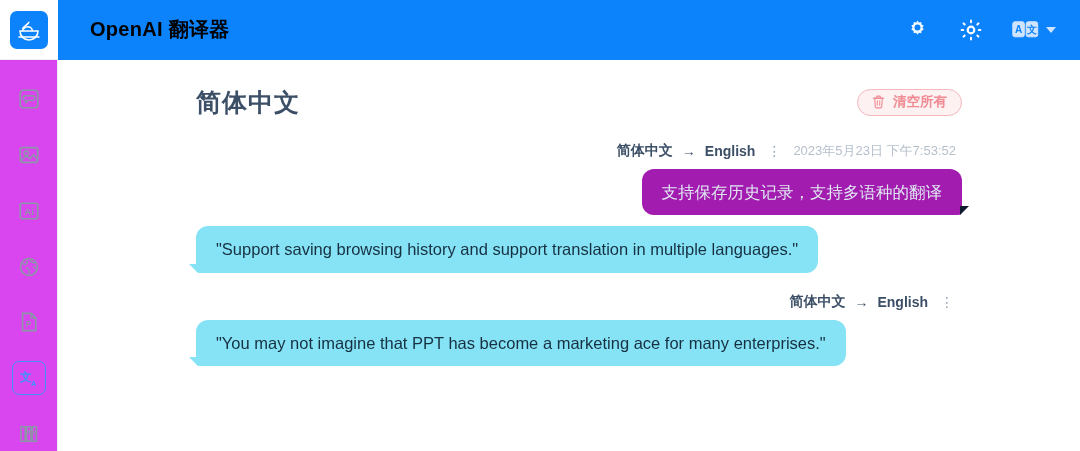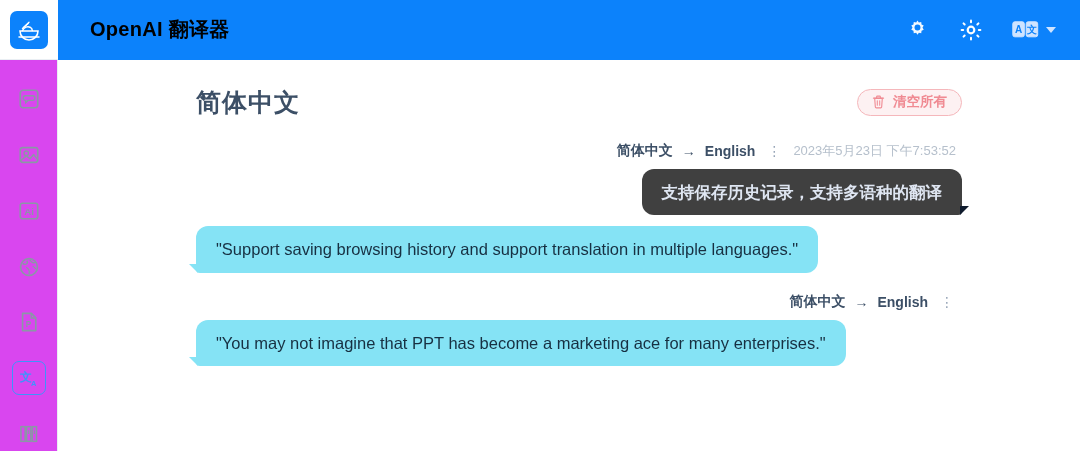--- a/index.html
+++ b/index.html
@@ -216,25 +216,24 @@
     position: relative;
     max-width: 100%;
     padding: 12px 20px;
     border-radius: 12px;
     font-size: 16.5px;
     line-height: 1.35;
     white-space: nowrap;
   }
 
   .bubble-src {
-    background: #404040;
+    background: #a21caf;
     color: #dfe6f2;
     border-radius: 12px 12px 4px 12px;
     margin-bottom: 11px;
-    font-weight: bold;
   }
 
   .bubble-src::after {
     content: "";
     position: absolute;
     right: -7px;
     bottom: 0;
     width: 0; height: 0;
     border-left: 9px solid #0f1b2d;
     border-bottom: 9px solid transparent;

